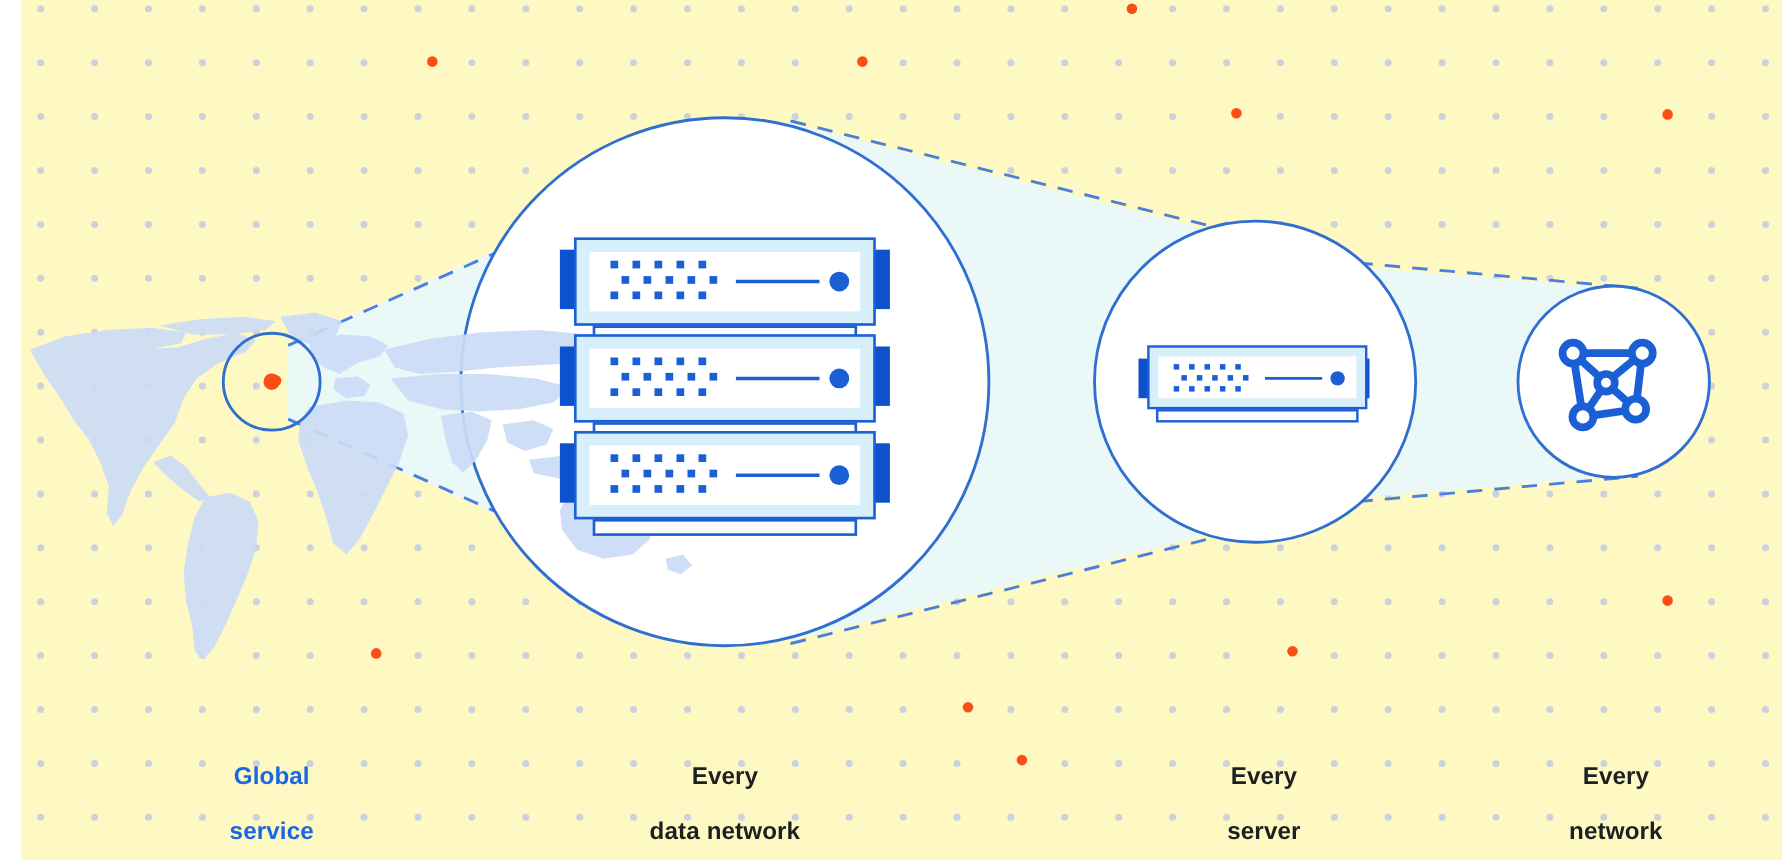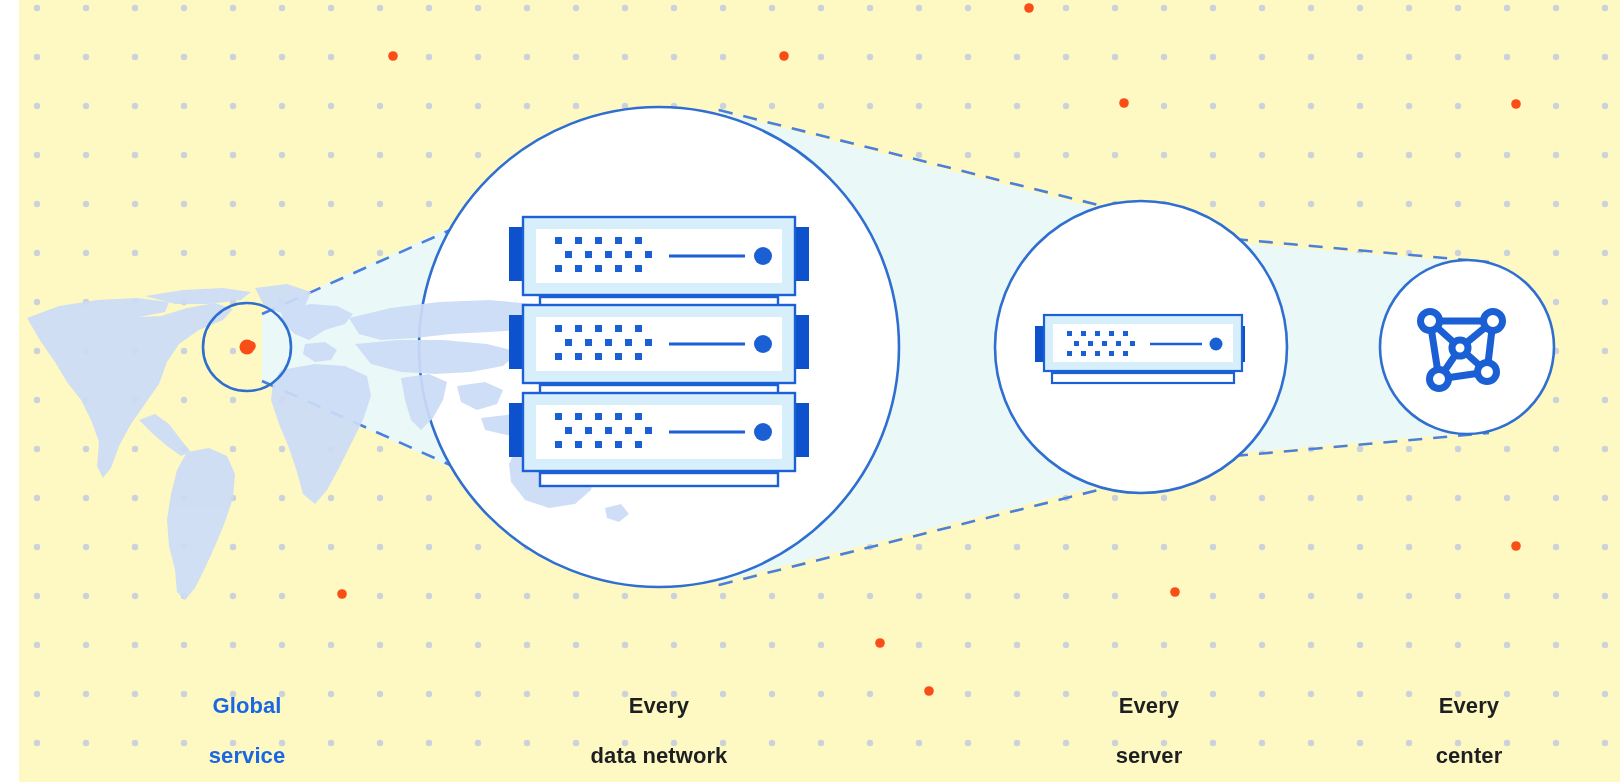--- a/index.html
+++ b/index.html
@@ -795,17 +795,17 @@
       <div>data network</div>
     </div>
 
     <div class="label" style="left:1030px;top:668px;width:200px;">
       <div>Every</div>
       <div>server</div>
     </div>
 
     <div class="label" style="left:1350px;top:668px;width:200px;">
       <div>Every</div>
-      <div>center</div>
+      <div>network</div>
     </div>
   </div>
 
 </div>
 
 </body></html>

